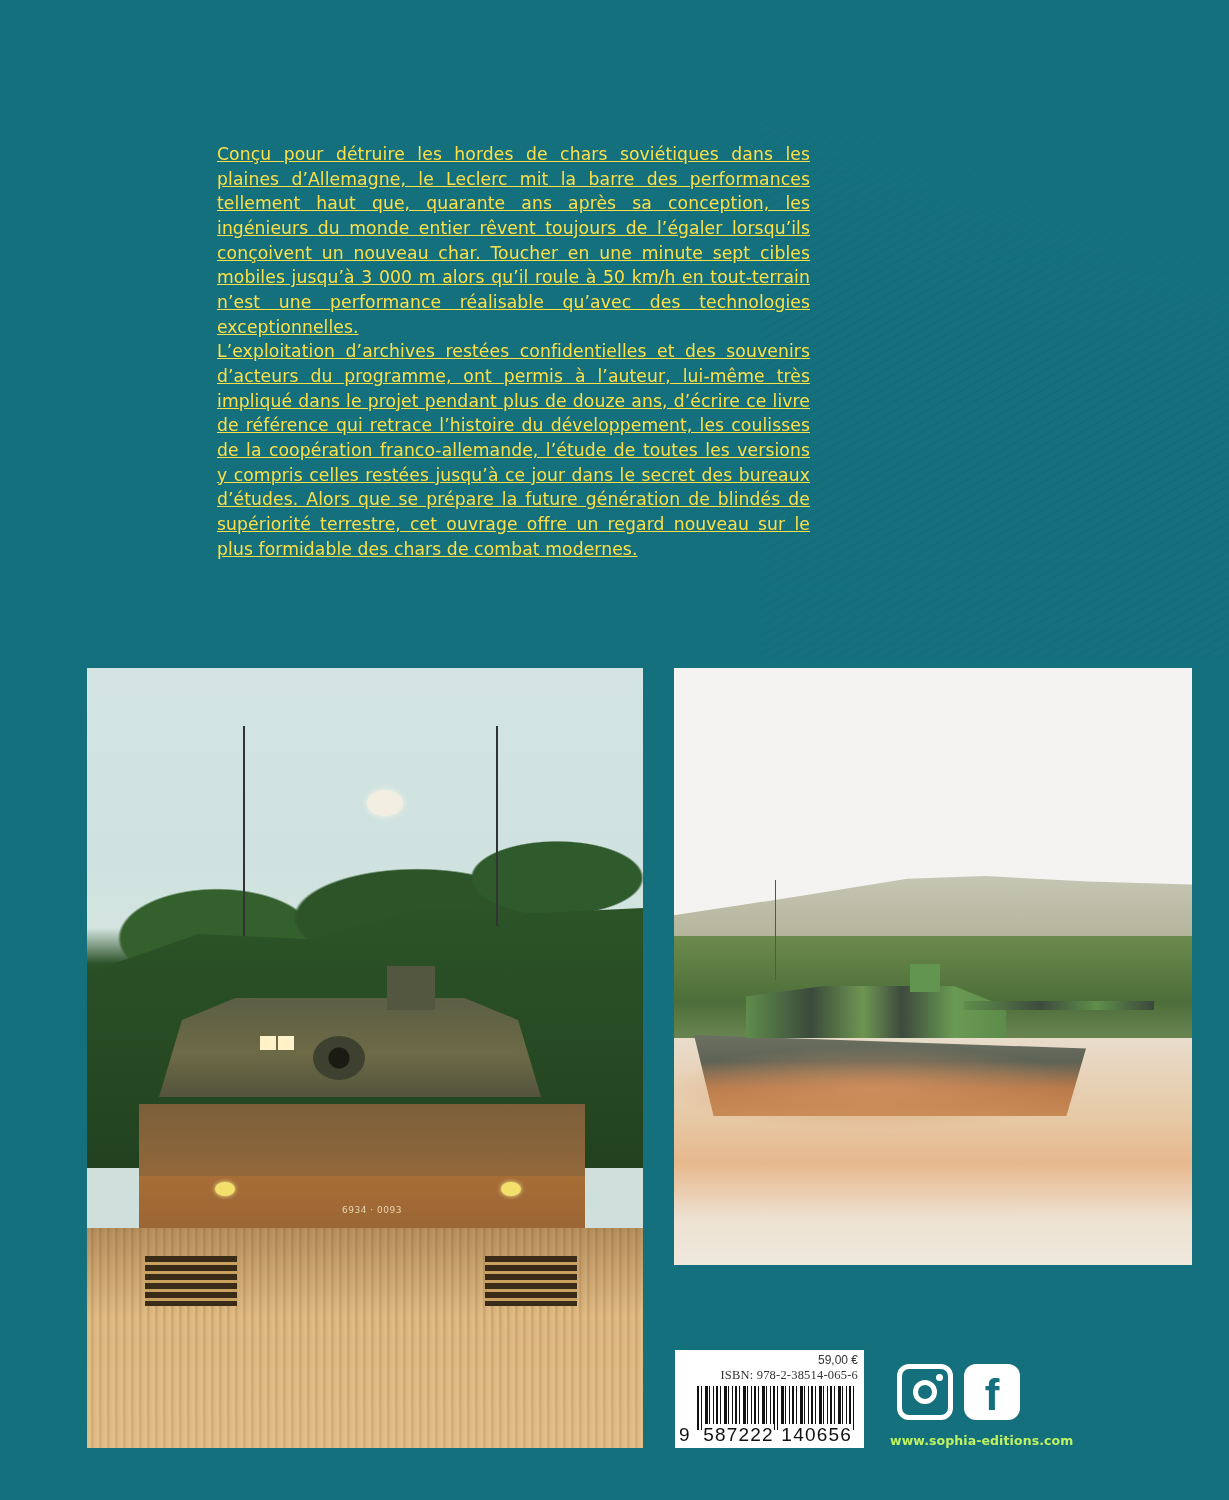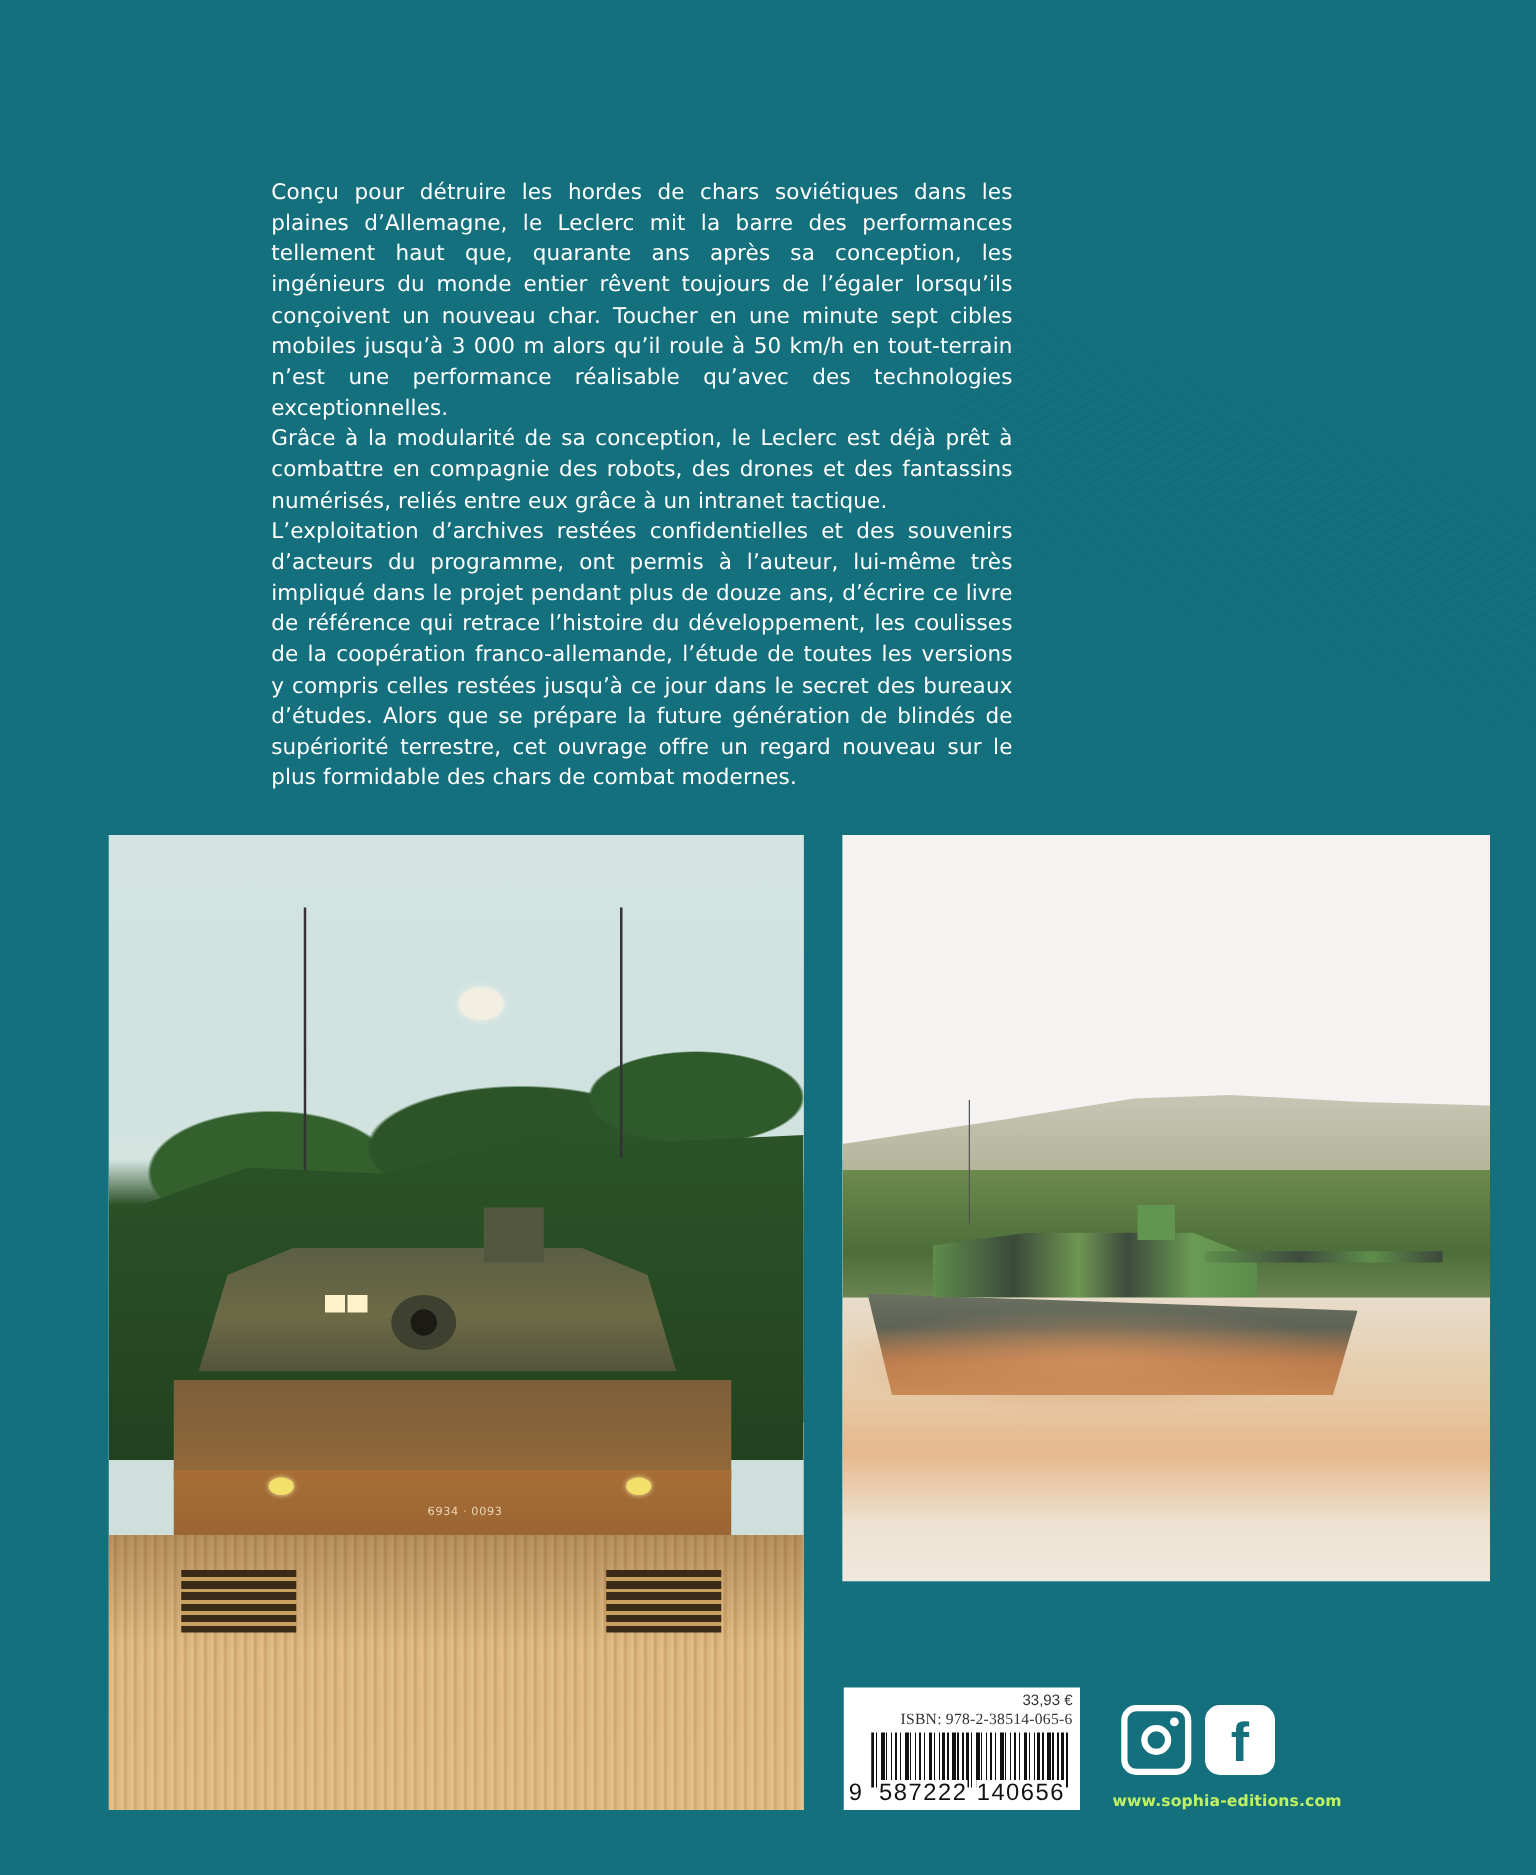--- a/index.html
+++ b/index.html
@@ -9,22 +9,22 @@
       font-family: "DejaVu Sans", "Liberation Sans", sans-serif;
     }
     .hatch {
       position: absolute; left: 760px; top: 0; width: 469px; height: 660px;
       background: repeating-linear-gradient(150deg, rgba(255,255,255,0) 0px, rgba(255,255,255,0) 6px, rgba(0,0,0,0.06) 7px, rgba(255,255,255,0) 8px);
       -webkit-mask-image: linear-gradient(200deg, rgba(0,0,0,0) 20%, rgba(0,0,0,1) 55%, rgba(0,0,0,0.6) 90%);
       mask-image: linear-gradient(200deg, rgba(0,0,0,0) 20%, rgba(0,0,0,1) 55%, rgba(0,0,0,0.6) 90%);
     }
     .blurb {
       position: absolute; left: 217px; top: 142px; width: 593px;
-      color: #ffffff; font-size: 17.2px; line-height: 24.65px;
-      text-align: justify; letter-spacing: 0.1px;
+      color: #fde047; font-size: 17.2px; line-height: 24.65px;
+      text-align: justify; letter-spacing: 0.1px; text-decoration: underline;
     }
     .blurb p { margin: 0; }
     .blurb p:last-child { text-align-last: left; }
 
     .photo { position: absolute; overflow: hidden; }
     
     .photo-left { left: 87px; top: 668px; width: 556px; height: 780px; background: #cfe0dc; }
     .pl-sky { position:absolute; left:0; top:0; width:100%; height:320px; background: linear-gradient(180deg,#d3e4e2 0%, #cfe2df 60%, #d7e6e0 100%); }
     .pl-moon { position:absolute; left:280px; top:122px; width:36px; height:26px; border-radius:50%; background:#f2efe2; box-shadow:0 0 6px #f6f3e8; }
     .pl-hill { position:absolute; left:0; top:170px; width:556px; height:300px;
@@ -78,21 +78,20 @@
     .fb .f { position:absolute; left:0; right:0; top:6px; text-align:center; font-size:44px; font-weight:bold; color:#15707e; font-family:"Liberation Sans", sans-serif; line-height:50px; }
     .site { position:absolute; left:890px; top:1433px; color:#bef264; font-weight:bold; font-size:12.5px; font-family:"DejaVu Sans", sans-serif; letter-spacing:0.1px; }
   </style>
 </head>
 <body>
 
 <div class="hatch"></div>
 
 <div class="blurb">
   <p>Conçu pour détruire les hordes de chars soviétiques dans les plaines d’Allemagne, le Leclerc mit la barre des performances tellement haut que, quarante ans après sa conception, les ingénieurs du monde entier rêvent toujours de l’égaler lorsqu’ils conçoivent un nouveau char. Toucher en une minute sept cibles mobiles jusqu’à 3 000 m alors qu’il roule à 50 km/h en tout-terrain n’est une performance réalisable qu’avec des technologies exceptionnelles.</p>
-  <p>Grâce à la modularité de sa conception, le Leclerc est déjà prêt à combattre en compagnie des robots, des drones et des fantassins numérisés, reliés entre eux grâce à un intranet tactique.</p>
   <p>L’exploitation d’archives restées confidentielles et des souvenirs d’acteurs du programme, ont permis à l’auteur, lui-même très impliqué dans le projet pendant plus de douze ans, d’écrire ce livre de référence qui retrace l’histoire du développement, les coulisses de la coopération franco-allemande, l’étude de toutes les versions y compris celles restées jusqu’à ce jour dans le secret des bureaux d’études. Alors que se prépare la future génération de blindés de supériorité terrestre, cet ouvrage offre un regard nouveau sur le plus formidable des chars de combat modernes.</p>
 </div>
 
 <div class="photo photo-left">
   <div class="pl-sky"></div>
   <div class="pl-moon"></div>
   <div class="pl-hill"></div>
   <div class="pl-hill2"></div>
   <div class="antenna" style="left:156px;top:58px;height:210px;"></div>
   <div class="antenna" style="left:409px;top:58px;height:200px;"></div>
@@ -118,21 +117,21 @@
   <div class="pr-ground"></div>
   <div class="antenna" style="left:101px;top:212px;height:100px;width:1px;background:#555;"></div>
   <div class="tank-r-hull"></div>
   <div class="tank-r-turret"></div>
   <div class="tank-r-mast"></div>
   <div class="tank-r-gun"></div>
   <div class="pr-dust"></div>
 </div>
 
 <div class="barcode-box">
-  <div class="price">33,93 €</div>
+  <div class="price">59,00 €</div>
   <div class="isbn">ISBN: 978-2-38514-065-6</div>
   <div class="bars"></div>
   <div class="barnum">
     <span>9</span>
     <span style="margin-left:6px;">587222</span>
     <span style="margin-left:1px;">140656</span>
   </div>
 </div>
 
 <div class="social ig">

